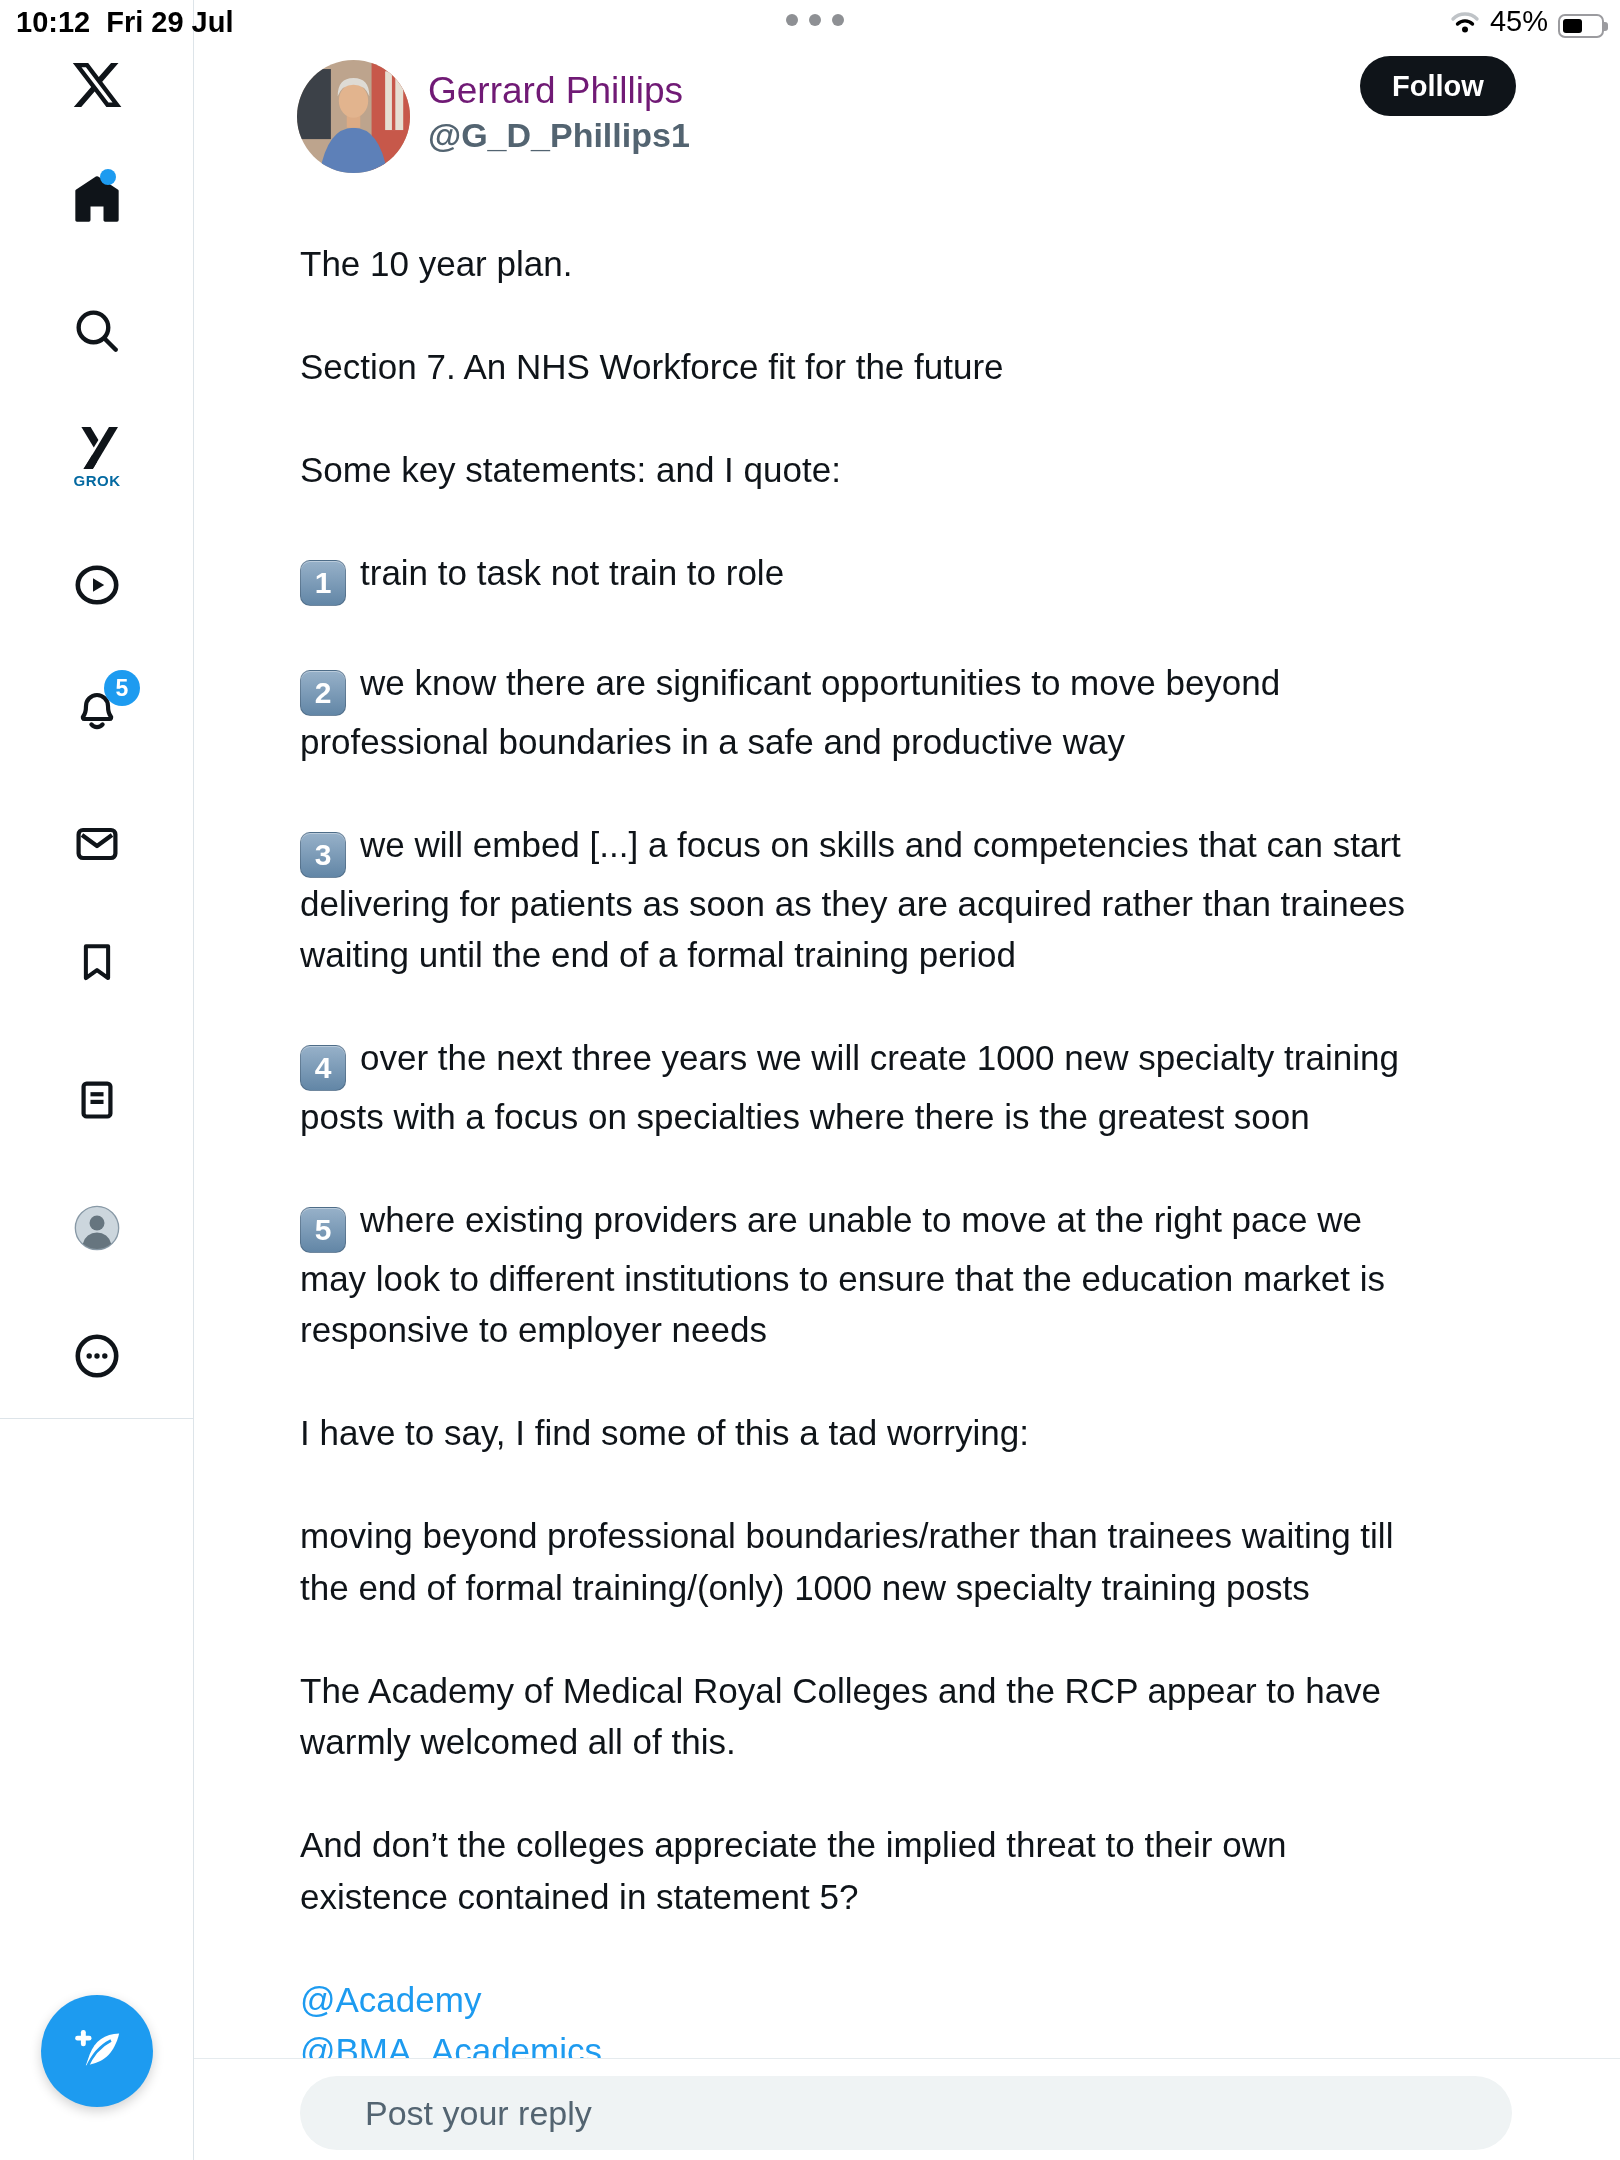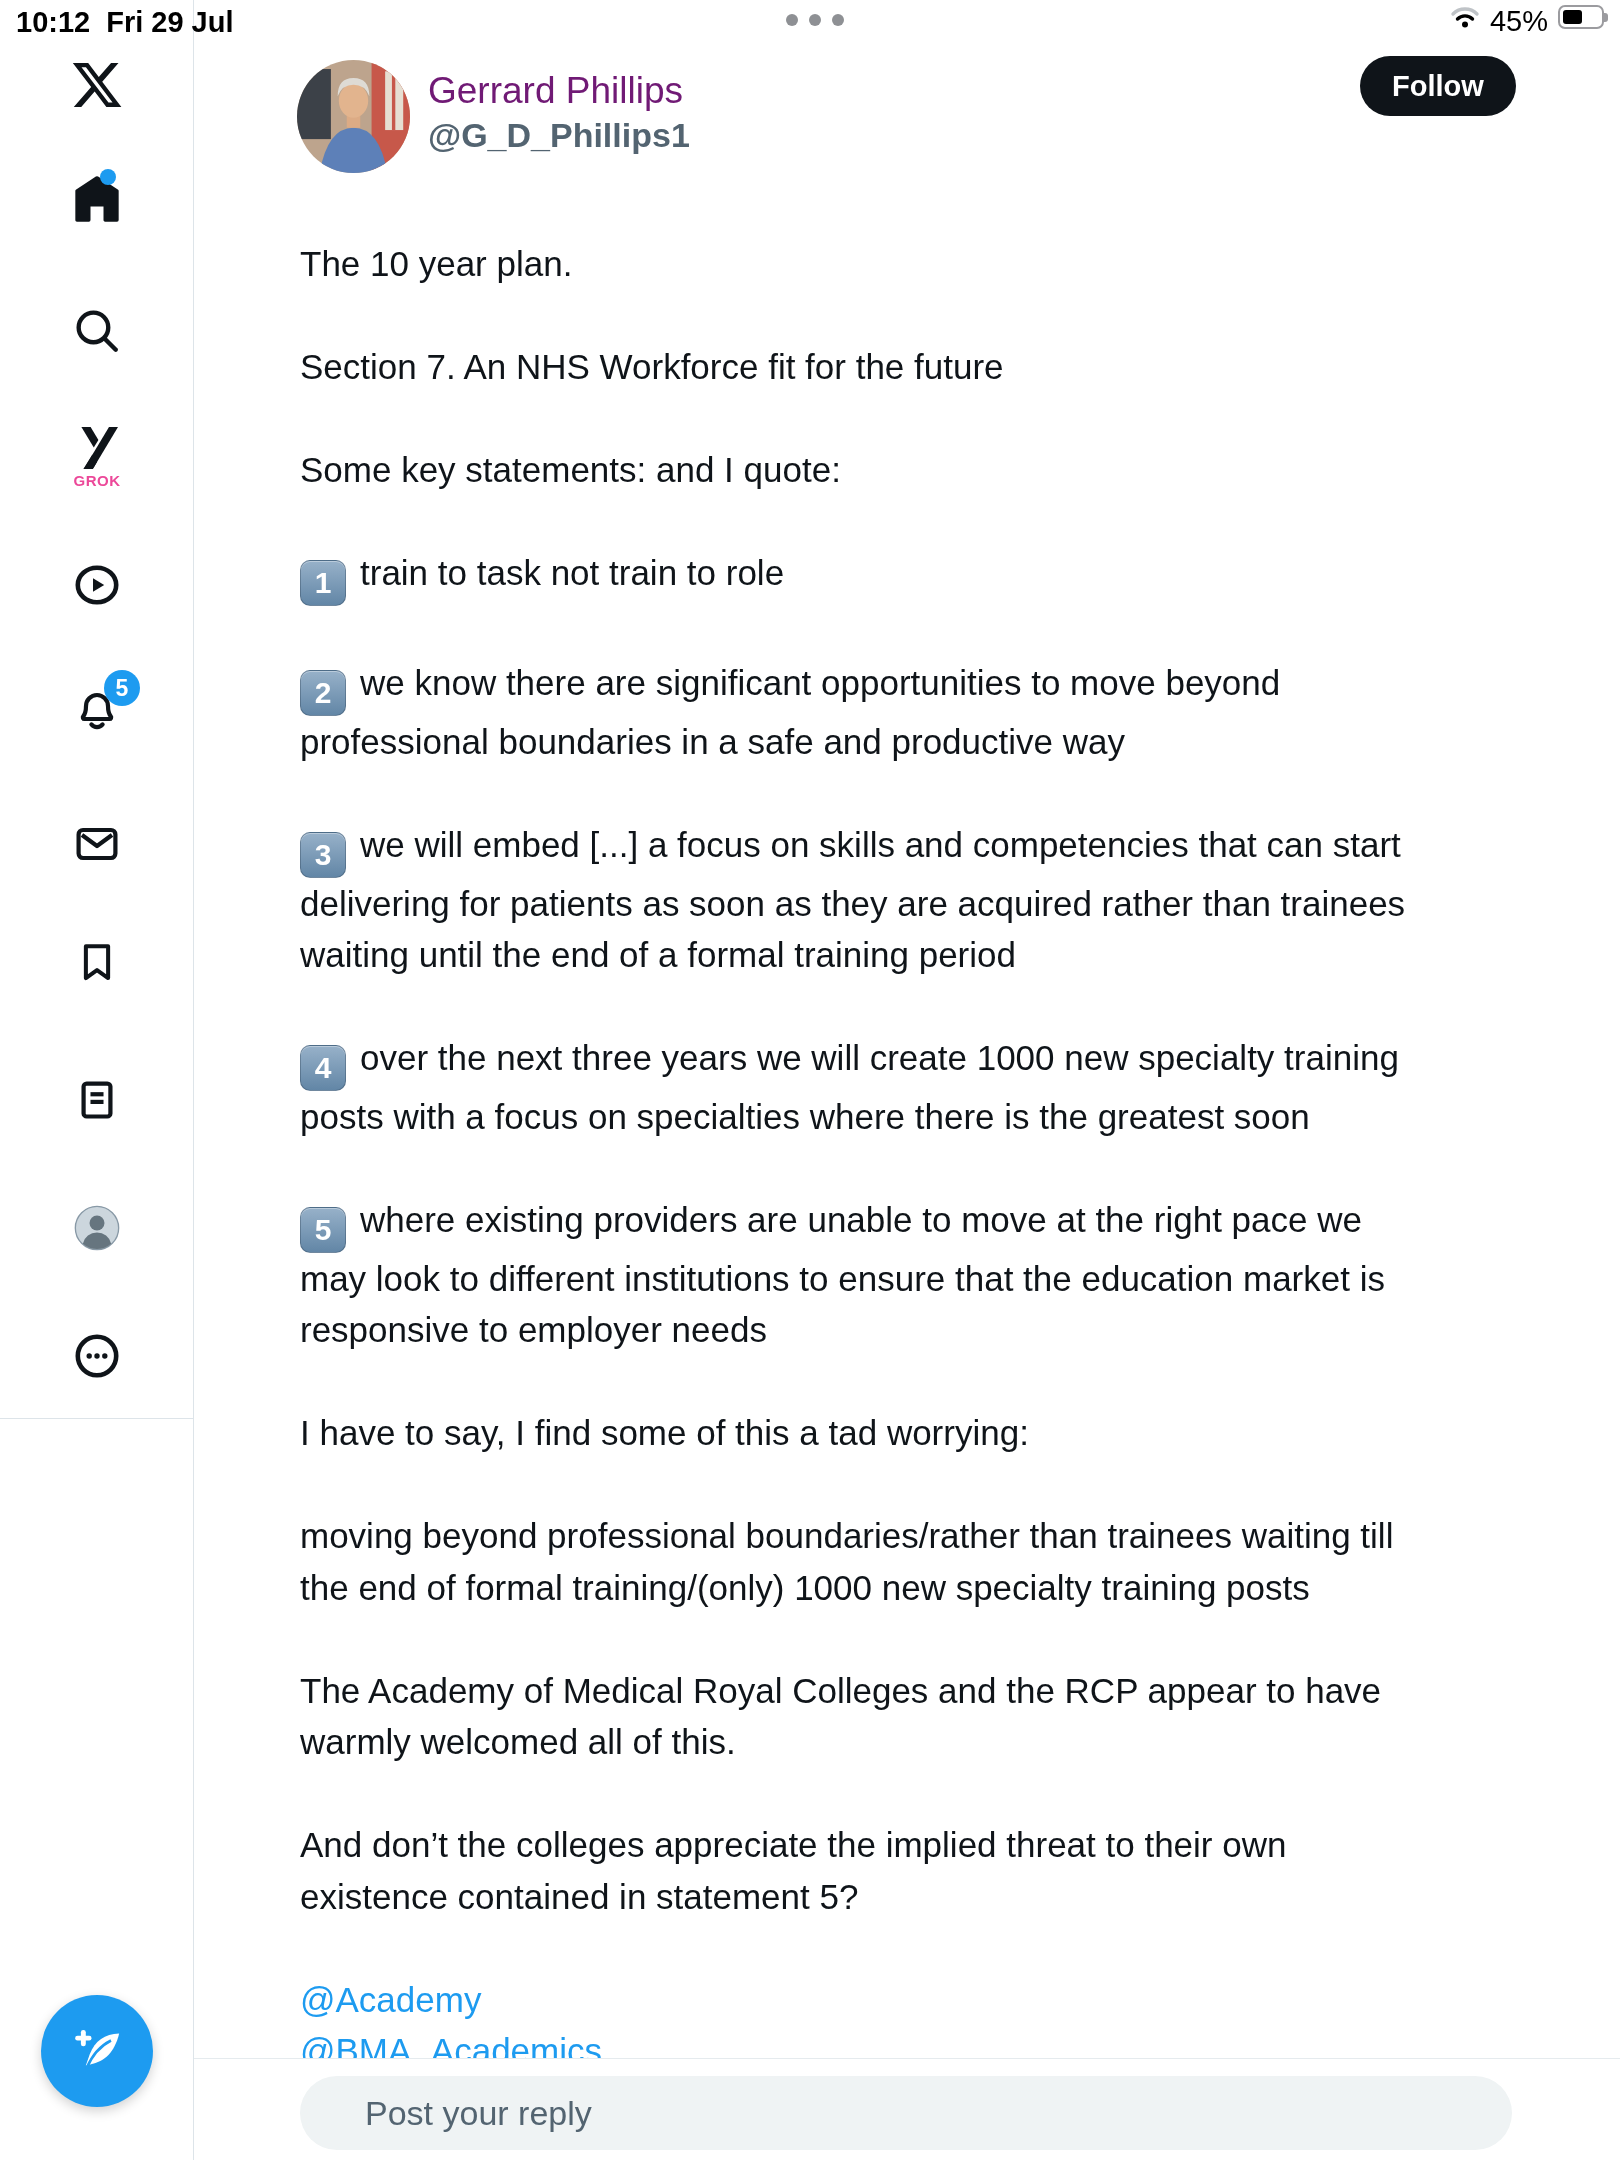--- a/index.html
+++ b/index.html
@@ -5,36 +5,36 @@
   * { margin:0; padding:0; box-sizing:border-box; }
   html,body { width:1620px; height:2160px; background:#ffffff;
     font-family:"Liberation Sans", sans-serif; color:#0f1419; overflow:hidden; }
 
   
   #statusbar { position:absolute; left:0; top:0; width:1620px; height:44px; z-index:30; }
   .sb-left { position:absolute; left:16px; top:6px; display:flex; gap:16px;
     font-size:29px; font-weight:600; color:#000; }
   .sb-dots { position:absolute; left:786px; top:14px; display:flex; gap:11px; }
   .sb-dots i { width:12px; height:12px; border-radius:50%; background:#8e9094; }
-  .sb-right { position:absolute; right:16px; top:5px; display:flex; align-items:flex-start; gap:10px; }
+  .sb-right { position:absolute; right:16px; top:5px; display:flex; align-items:flex-end; gap:10px; }
   .sb-pct { font-size:29px; font-weight:400; color:#000; }
   .battery { position:relative; width:46px; height:24px; border:2px solid #9b9b9f;
     border-radius:7px; }
   .battery .fill { position:absolute; left:3px; top:3px; width:45%; height:14px;
     background:#000; border-radius:3px; }
   .battery .cap { position:absolute; right:-6px; top:6px; width:4px; height:9px;
     background:#9b9b9f; border-radius:0 3px 3px 0; }
 
   
   #sidebar { position:absolute; left:0; top:0; width:194px; height:2160px;
     border-right:1px solid #dde4e9; background:#fff; z-index:5; }
   .side-divider { position:absolute; left:0; top:1418px; width:194px; height:1px; background:#dde4e9; }
   .sicon { position:absolute; left:0; width:194px; display:flex; justify-content:center; }
   .grok-label { position:absolute; left:0; top:472px; width:194px; text-align:center;
-    font-size:15px; font-weight:800; letter-spacing:0.5px; color:#ec4899; }
+    font-size:15px; font-weight:800; letter-spacing:0.5px; color:#0369a1; }
   .badge { position:absolute; left:104px; top:670px; min-width:36px; height:36px;
     background:#1d9bf0; border-radius:18px; color:#fff; font-size:23px; font-weight:600;
     display:flex; align-items:center; justify-content:center; z-index:6; padding:0 6px; }
   .home-dot { position:absolute; left:100px; top:169px; width:16px; height:16px;
     border-radius:50%; background:#1d9bf0; z-index:6; }
 
   
   #avatar { position:absolute; left:297px; top:60px; width:113px; height:113px;
     border-radius:50%; overflow:hidden; }
   #author { position:absolute; left:428px; top:70px; font-size:37px; font-weight:400; color:#701a75; }

